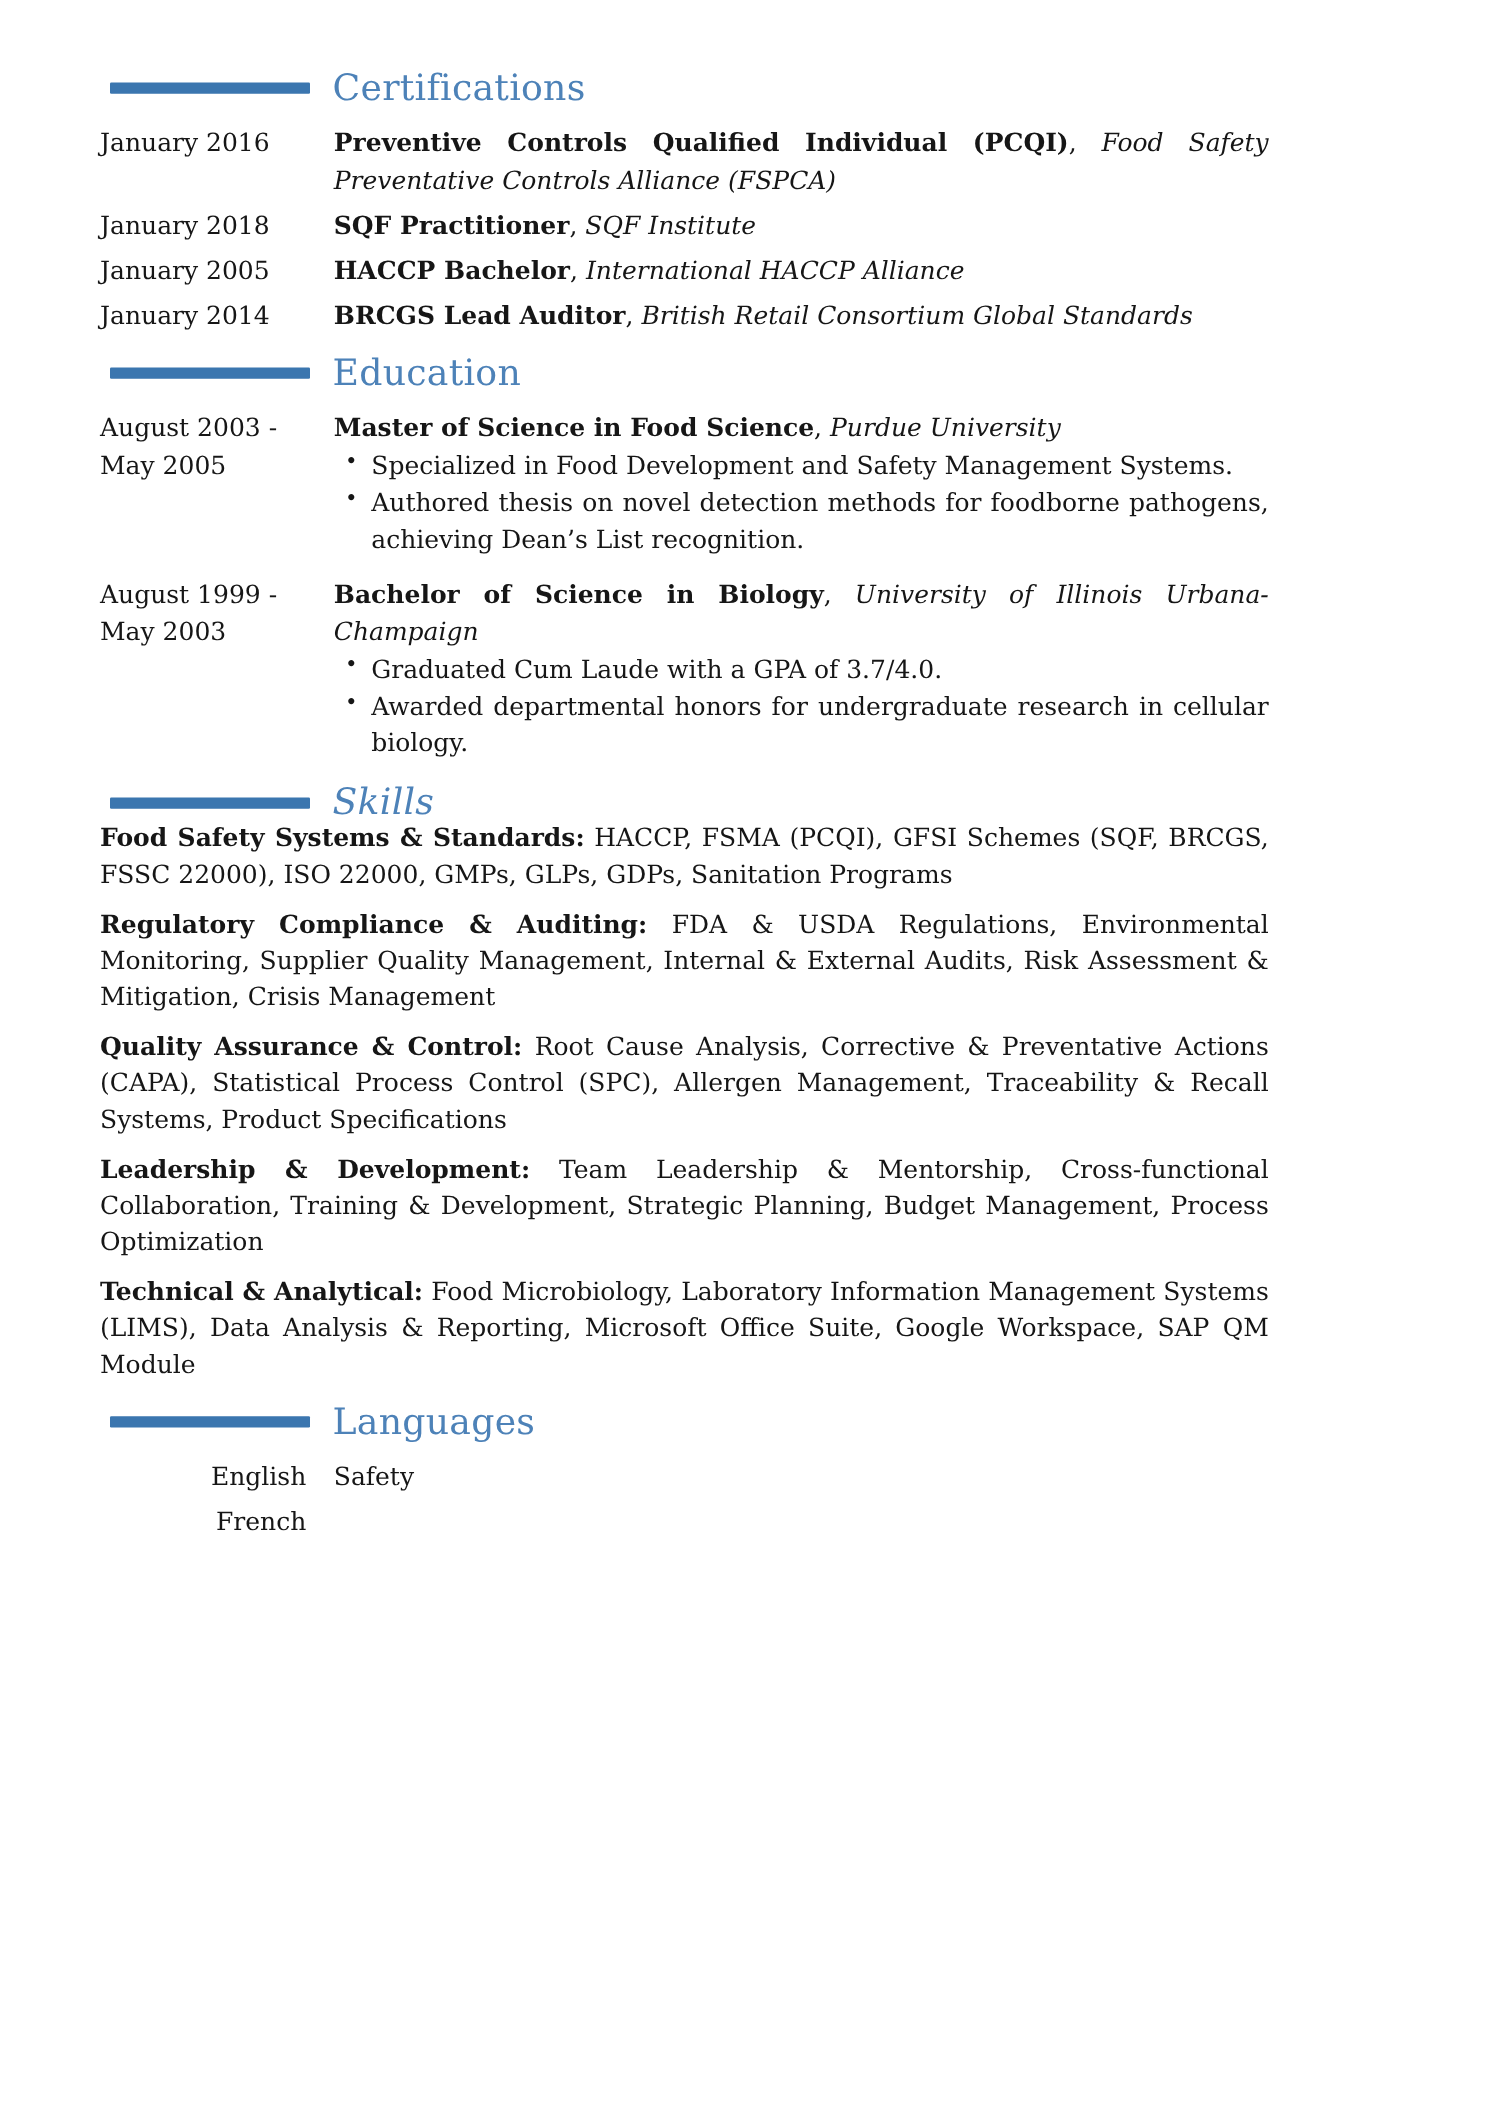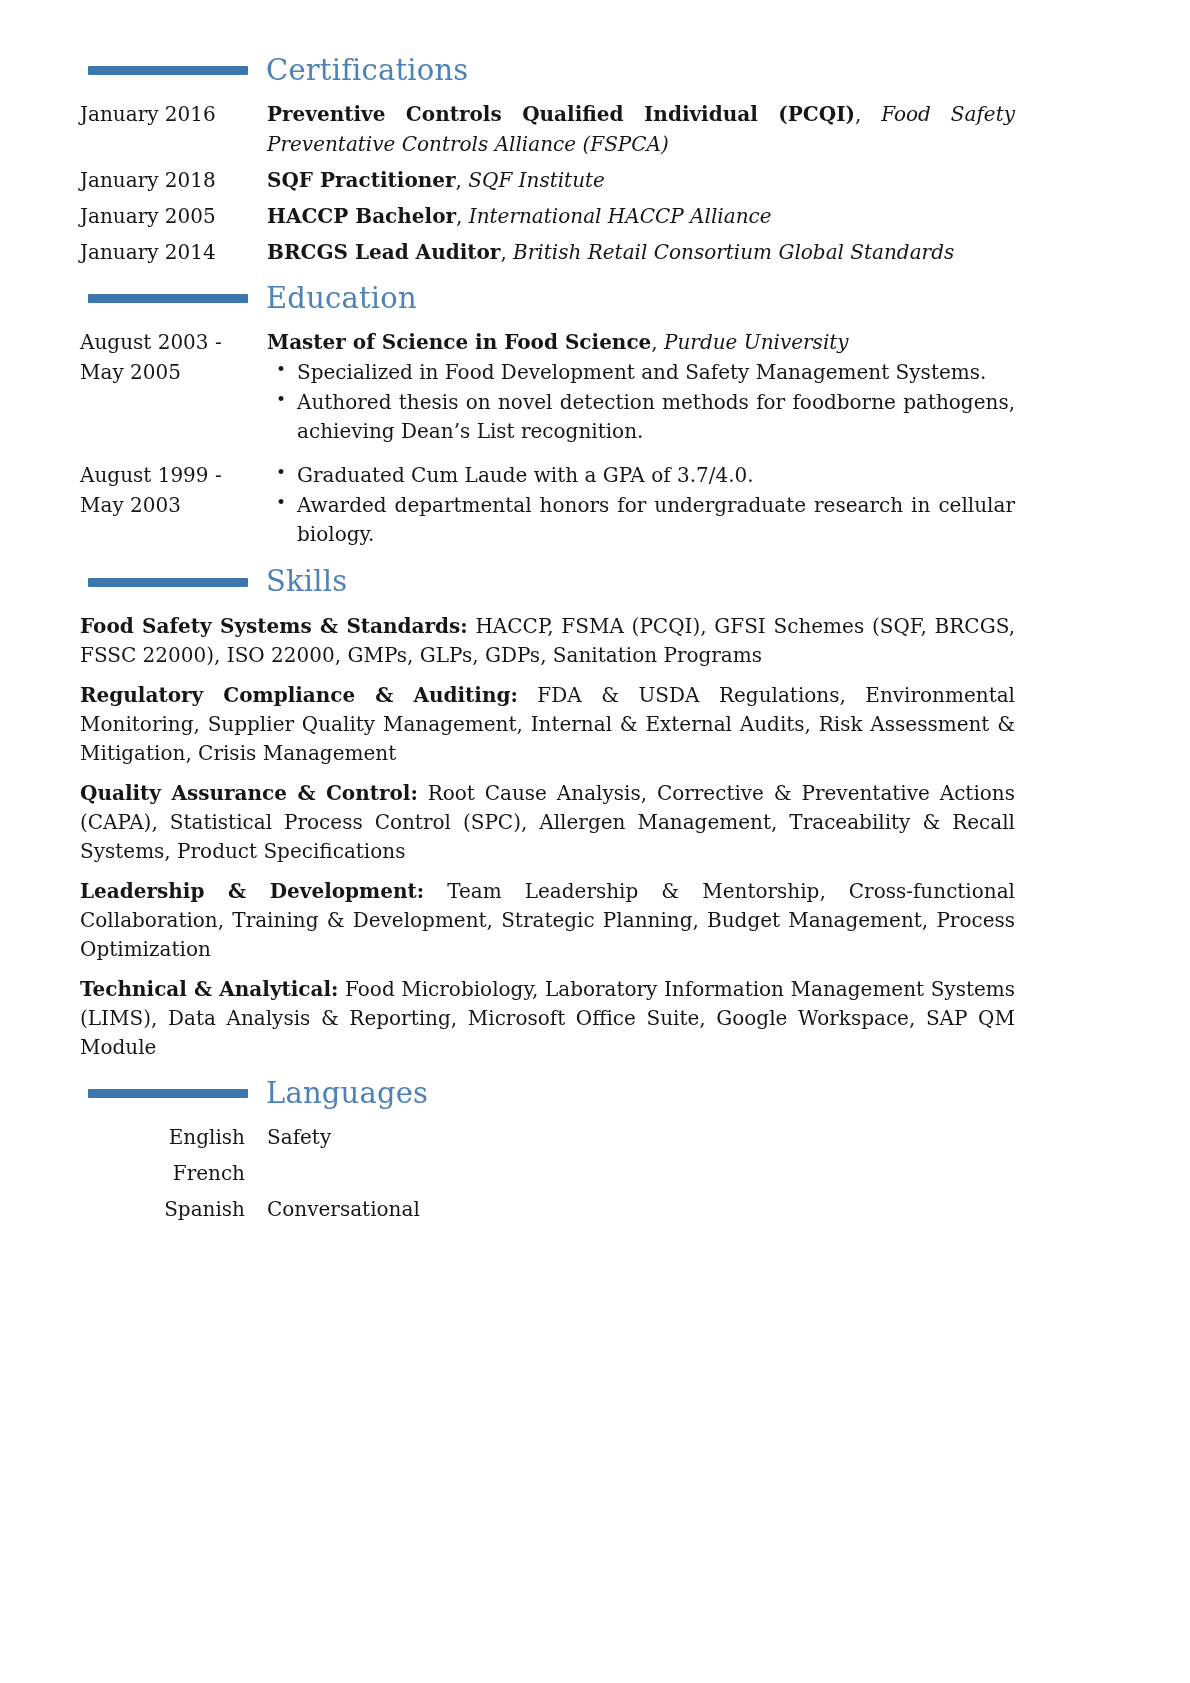--- a/index.html
+++ b/index.html
@@ -93,30 +93,31 @@
         </ul>
       </div>
     </div>
 
     <div class="entry edu-entry">
       <div class="hint">
         <div>August 1999 -</div>
         <div>May 2003</div>
       </div>
       <div class="main">
+        <div><span class="t">Bachelor of Science in Biology</span><span class="org">University of Illinois Urbana-Champaign</span></div>
         <ul class="bullets">
           <li>Graduated Cum Laude with a GPA of 3.7/4.0.</li>
           <li>Awarded departmental honors for undergraduate research in cellular biology.</li>
         </ul>
       </div>
     </div>
   </section>
 
   <section>
-    <header class="sec-head" style="margin-bottom:16px;">
+    <header class="sec-head" style="margin-bottom:0;font-style:italic;">
       <span class="sec-bar"></span>
       <h2 class="sec-title">Skills</h2>
     </header>
 
     <div class="skills-body">
       <p class="skill"><span class="sk-label">Food Safety Systems &amp; Standards:</span> <span>HACCP, FSMA (PCQI), GFSI Schemes (SQF, BRCGS, FSSC 22000), ISO 22000, GMPs, GLPs, GDPs, Sanitation Programs</span></p>
       <p class="skill"><span class="sk-label">Regulatory Compliance &amp; Auditing:</span> <span>FDA &amp; USDA Regulations, Environmental Monitoring, Supplier Quality Management, Internal &amp; External Audits, Risk Assessment &amp; Mitigation, Crisis Management</span></p>
       <p class="skill"><span class="sk-label">Quality Assurance &amp; Control:</span> <span>Root Cause Analysis, Corrective &amp; Preventative Actions (CAPA), Statistical Process Control (SPC), Allergen Management, Traceability &amp; Recall Systems, Product Specifications</span></p>
       <p class="skill"><span class="sk-label">Leadership &amp; Development:</span> <span>Team Leadership &amp; Mentorship, Cross-functional Collaboration, Training &amp; Development, Strategic Planning, Budget Management, Process Optimization</span></p>
       <p class="skill"><span class="sk-label">Technical &amp; Analytical:</span> <span>Food Microbiology, Laboratory Information Management Systems (LIMS), Data Analysis &amp; Reporting, Microsoft Office Suite, Google Workspace, SAP QM Module</span></p>

